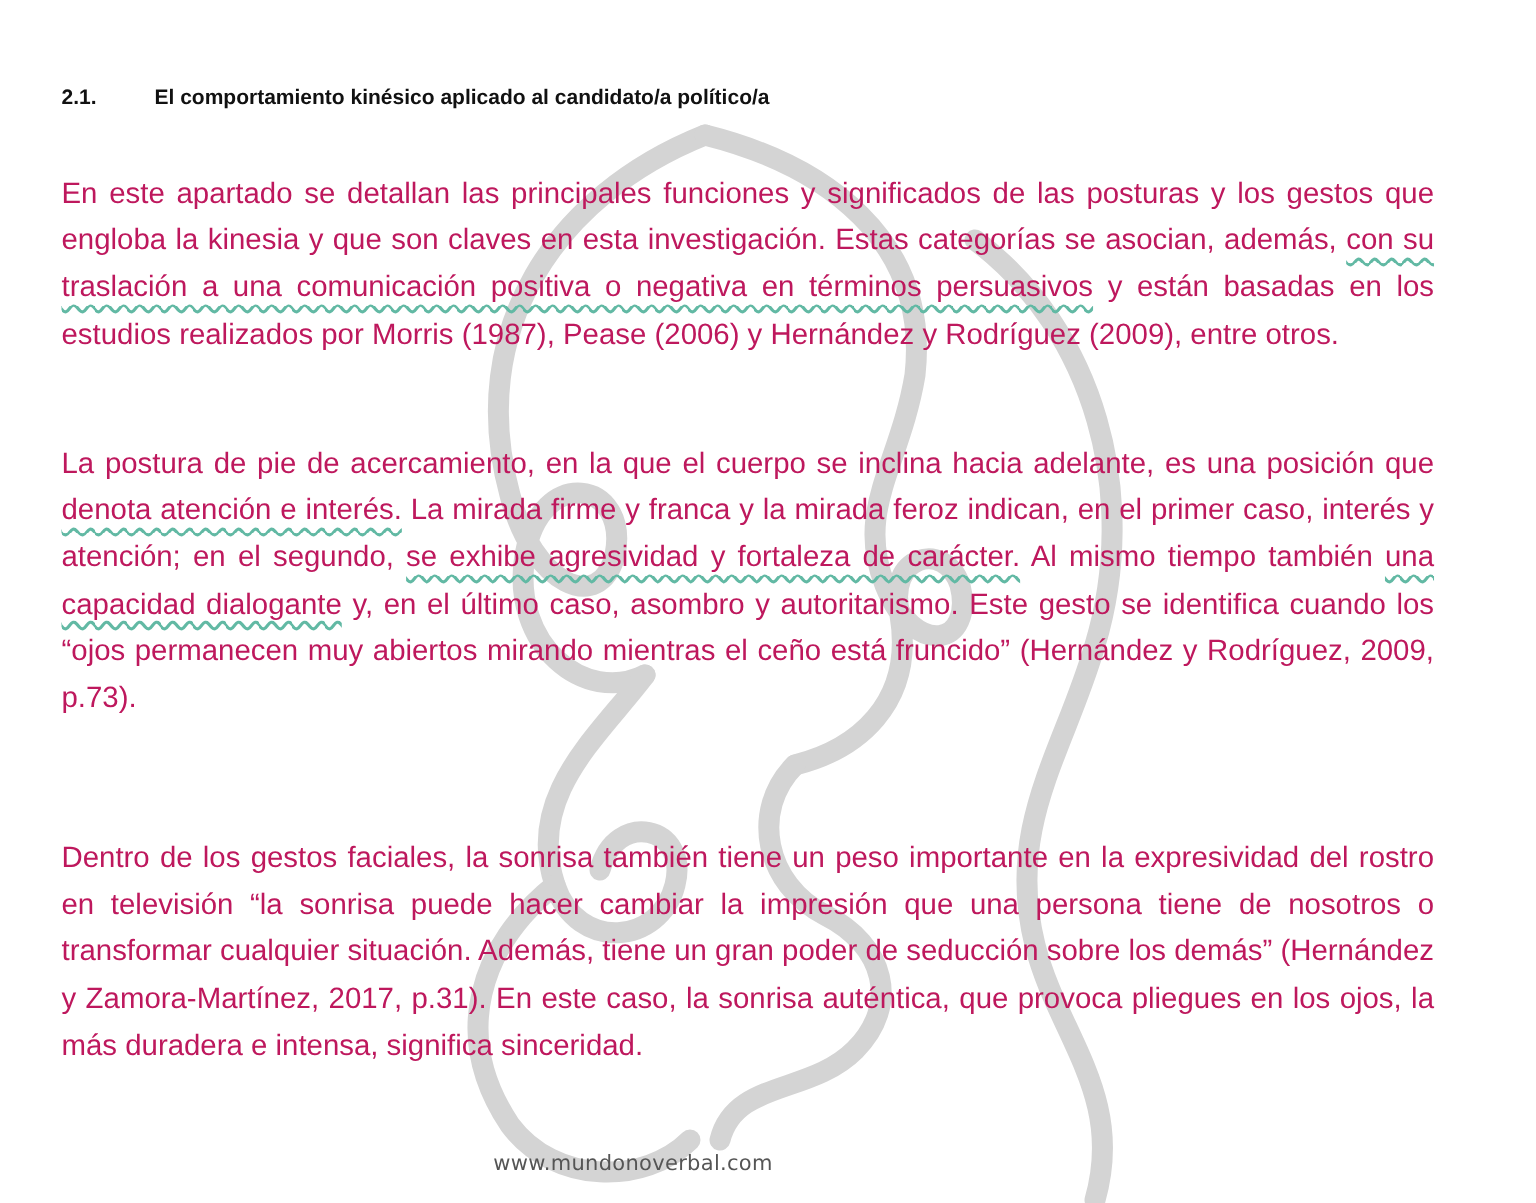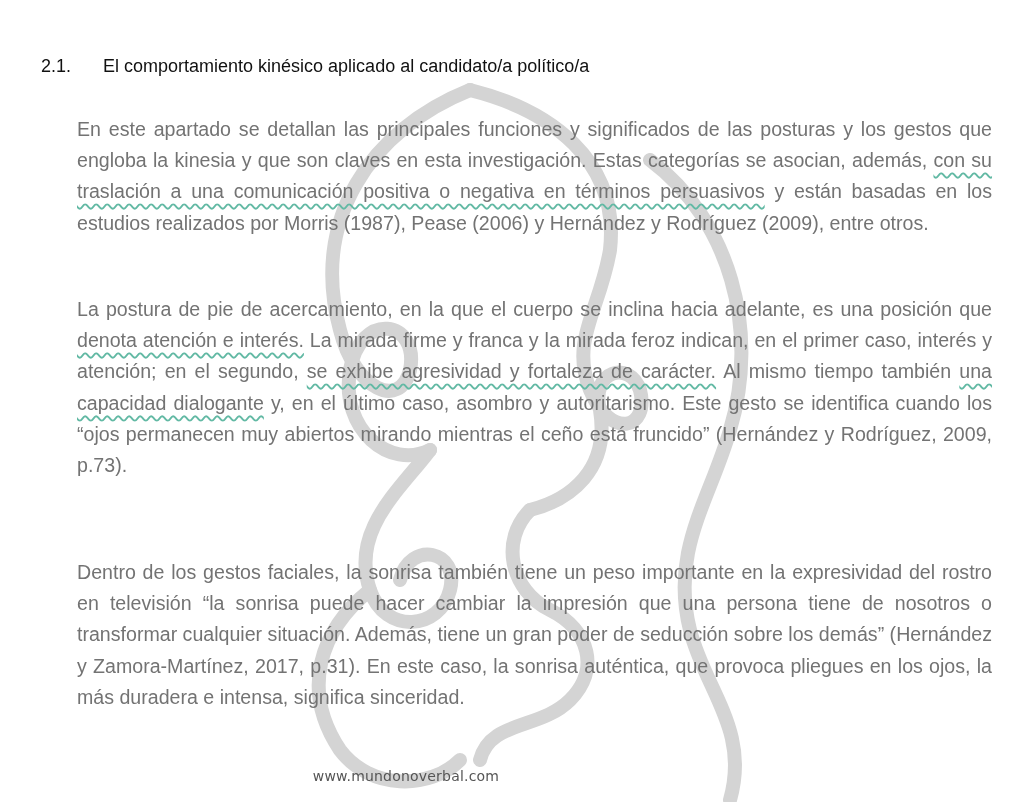--- a/index.html
+++ b/index.html
@@ -28,53 +28,52 @@
     position: absolute;
     left: 41px;
     top: 0;
     width: 915px;
     z-index: 1;
   }
   .heading {
     position: absolute;
     top: 56px;
     left: 0;
-    font-weight: normal;
-    font-size: 18px;
+    font-weight: bold;
+    font-size: 14px;
     white-space: nowrap;
     color: #111;
   }
   .heading .num {
     display: inline-block;
     width: 62px;
   }
   .para {
     position: absolute;
     left: 0;
     width: 915px;
     font-size: 19.6px;
     line-height: 31.2px;
     text-align: justify;
     text-align-last: left;
-    color: #737373;
-    margin-left: 36px;
+    color: #be185d;
   }
   .p1 { top: 114px; }
   .p2 { top: 294px; }
   .p3 { top: 557px; }
   .hl {
     text-decoration: underline wavy;
     text-decoration-color: #62b9a4;
     text-decoration-thickness: 2px;
     text-underline-offset: 5px;
   }
   .footer {
     position: absolute;
     top: 768px;
-    left: 0;
+    left: 16px;
     width: 812px;
     text-align: center;
     font-family: "DejaVu Sans", sans-serif;
     font-size: 14px;
     color: #555555;
     letter-spacing: 0.2px;
     z-index: 1;
   }
 </style>
 </head>

